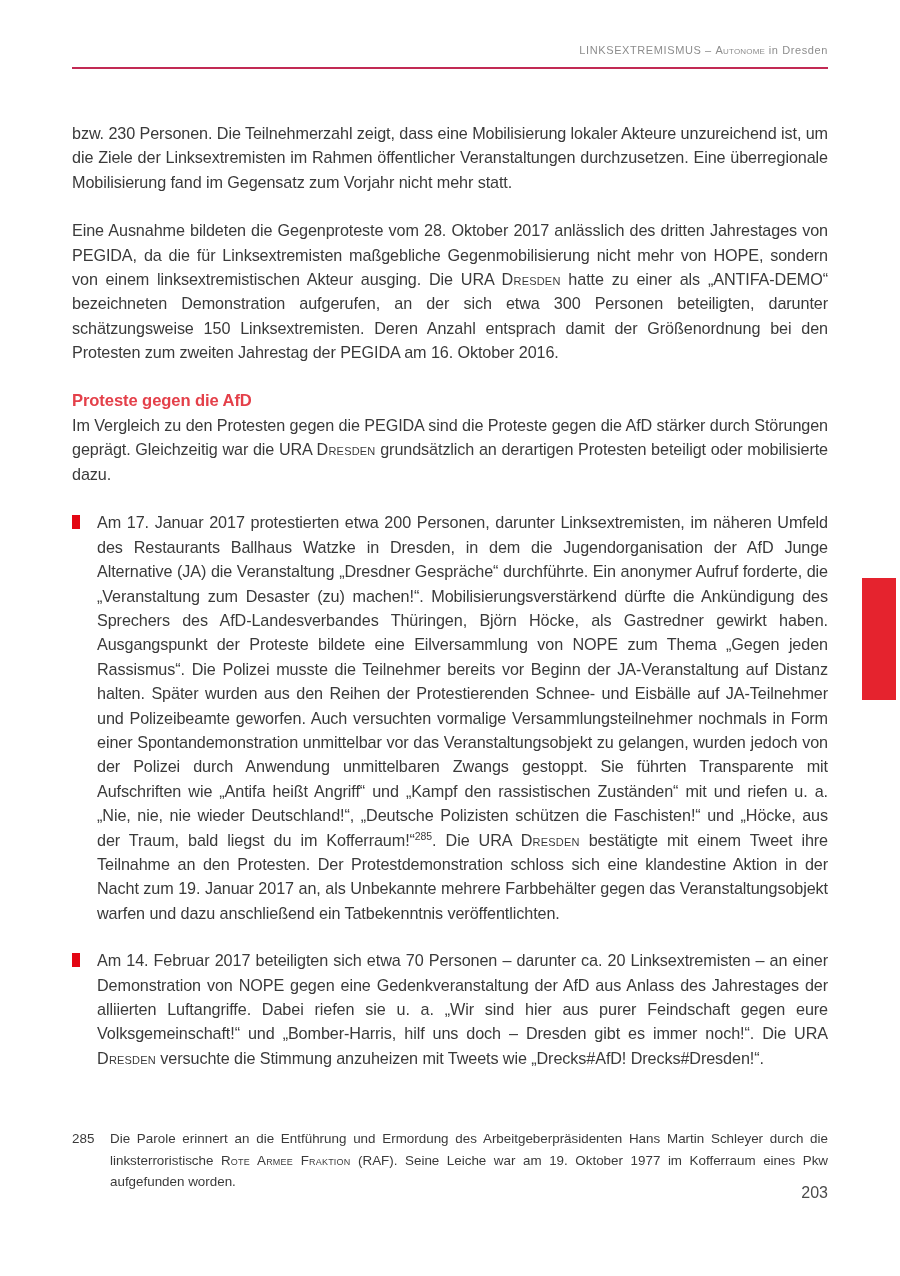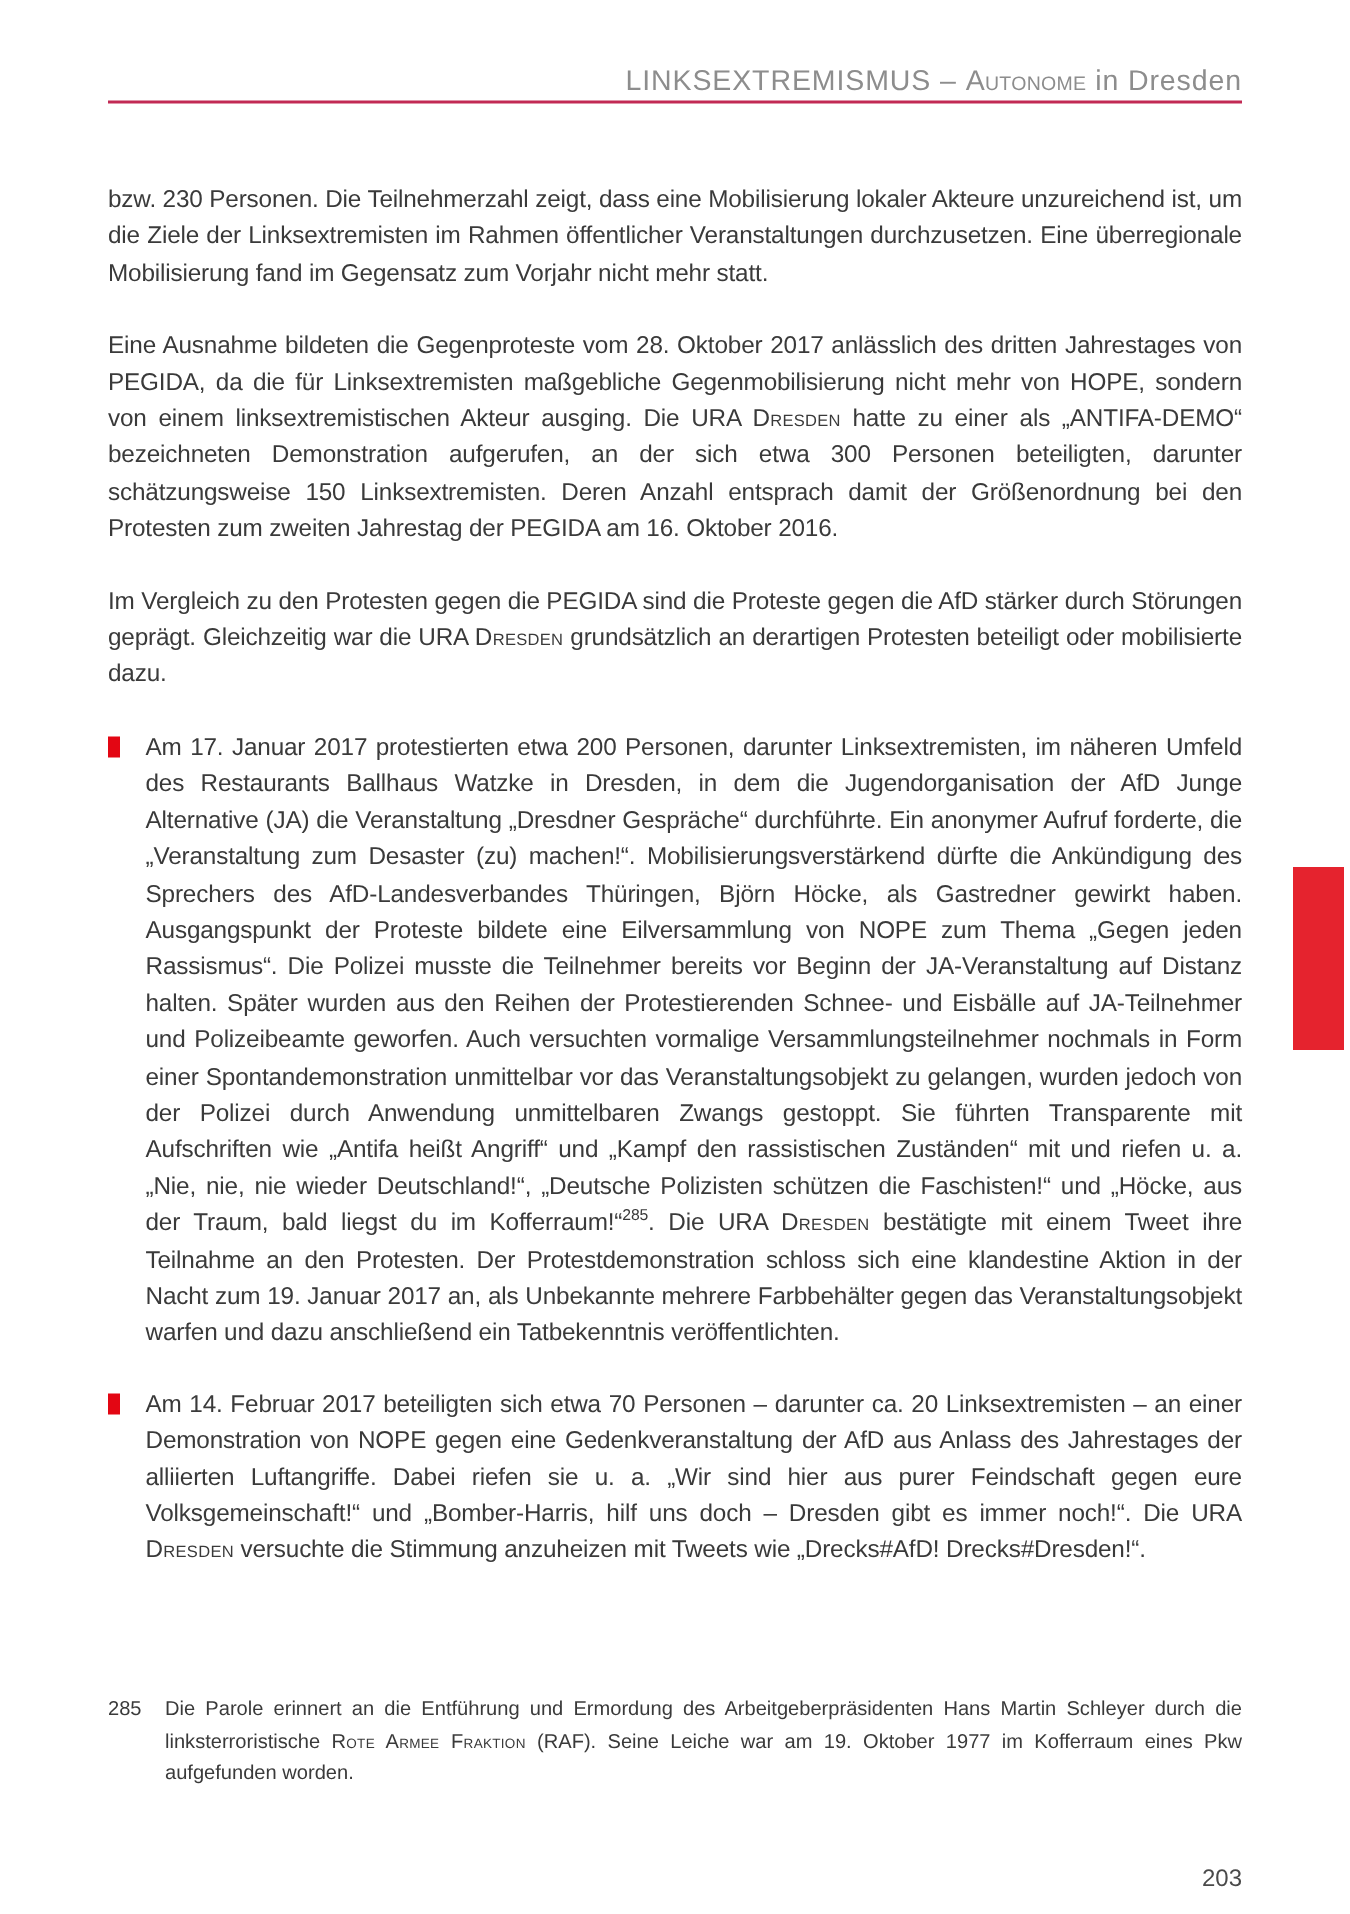--- a/index.html
+++ b/index.html
@@ -18,21 +18,21 @@
   .page {
     position: absolute;
     inset: 0;
     background: #ffffff;
   }
   
   .header-title {
     position: absolute;
     top: 44px;
     right: 72px;
-    font-size: 19px;
+    font-size: 11px;
     letter-spacing: 0.6px;
     color: #8d8d8d;
     white-space: nowrap;
   }
   .header-rule {
     position: absolute;
     top: 67px;
     left: 72px;
     width: 756px;
     height: 1.5px;
@@ -100,21 +100,21 @@
   .footnote-number {
     flex: 0 0 38px;
   }
   .footnote-text {
     flex: 1;
     text-align: justify;
   }
   
   .page-number {
     position: absolute;
-    top: 1244px;
+    top: 1184px;
     right: 72px;
     font-size: 16px;
     color: #4a4a4a;
     text-align: right;
   }
   .chapter-tab {
     position: absolute;
     top: 578px;
     right: 4px;
     width: 34px;
@@ -130,20 +130,21 @@
   <div class="header-title"><span>LINKSEXTREMISMUS – </span><span class="sc">Autonome</span><span> in Dresden</span></div>
 
   <div class="header-rule"></div>
 
   <div class="content">
 
     <p class="para">bzw. 230 Personen. Die Teilnehmerzahl zeigt, dass eine Mobilisierung lokaler Akteure unzureichend ist, um die Ziele der Linksextremisten im Rahmen öffentlicher Veranstaltungen durchzusetzen. Eine überregionale Mobilisierung fand im Gegensatz zum Vorjahr nicht mehr statt.</p>
 
     <p class="para"><span>Eine Ausnahme bildeten die Gegenproteste vom 28. Oktober 2017 anlässlich des dritten Jahrestages von PEGIDA, da die für Linksextremisten maßgebliche Gegenmobilisierung nicht mehr von HOPE, sondern von einem linksextremistischen Akteur ausging. Die URA </span><span class="sc">Dresden</span><span> hatte zu einer als „ANTIFA-DEMO“ bezeichneten Demonstration aufgerufen, an der sich etwa 300 Personen beteiligten, darunter schätzungsweise 150 Linksextremisten. Deren Anzahl entsprach damit der Größenordnung bei den Protesten zum zweiten Jahrestag der PEGIDA am 16. Oktober 2016.</span></p>
 
+    <h2 class="section-heading">Proteste gegen die AfD</h2>
 
     <p class="para afd-intro"><span>Im Vergleich zu den Protesten gegen die PEGIDA sind die Proteste gegen die AfD stärker durch Störungen geprägt. Gleichzeitig war die URA </span><span class="sc">Dresden</span><span> grundsätzlich an derartigen Protesten beteiligt oder mobilisierte dazu.</span></p>
 
     <div class="bullet">
       <span class="bullet-marker"></span>
       <div class="bullet-text"><span>Am 17. Januar 2017 protestierten etwa 200 Personen, darunter Linksextremisten, im näheren Umfeld des Restaurants Ballhaus Watzke in Dresden, in dem die Jugendorganisation der AfD Junge Alternative (JA) die Veranstaltung „Dresdner Gespräche“ durchführte. Ein anonymer Aufruf forderte, die „Veranstaltung zum Desaster (zu) machen!“. Mobilisierungsverstärkend dürfte die Ankündigung des Sprechers des AfD-Landesverbandes Thüringen, Björn Höcke, als Gastredner gewirkt haben. Ausgangspunkt der Proteste bildete eine Eilversammlung von NOPE zum Thema „Gegen jeden Rassismus“. Die Polizei musste die Teilnehmer bereits vor Beginn der JA-Veranstaltung auf Distanz halten. Später wurden aus den Reihen der Protestierenden Schnee- und Eisbälle auf JA-Teilnehmer und Polizeibeamte geworfen. Auch versuchten vormalige Versammlungsteilnehmer nochmals in Form einer Spontandemonstration unmittelbar vor das Veranstaltungsobjekt zu gelangen, wurden jedoch von der Polizei durch Anwendung unmittelbaren Zwangs gestoppt. Sie führten Transparente mit Aufschriften wie „Antifa heißt Angriff“ und „Kampf den rassistischen Zuständen“ mit und riefen u. a. „Nie, nie, nie wieder Deutschland!“, „Deutsche Polizisten schützen die Faschisten!“ und „Höcke, aus der Traum, bald liegst du im Kofferraum!“</span><sup class="fnref">285</sup><span>. Die URA </span><span class="sc">Dresden</span><span> bestätigte mit einem Tweet ihre Teilnahme an den Protesten. Der Protestdemonstration schloss sich eine klandestine Aktion in der Nacht zum 19. Januar 2017 an, als Unbekannte mehrere Farbbehälter gegen das Veranstaltungsobjekt warfen und dazu anschließend ein Tatbekenntnis veröffentlichten.</span></div>
     </div>
 
     <div class="bullet">
       <span class="bullet-marker"></span>

